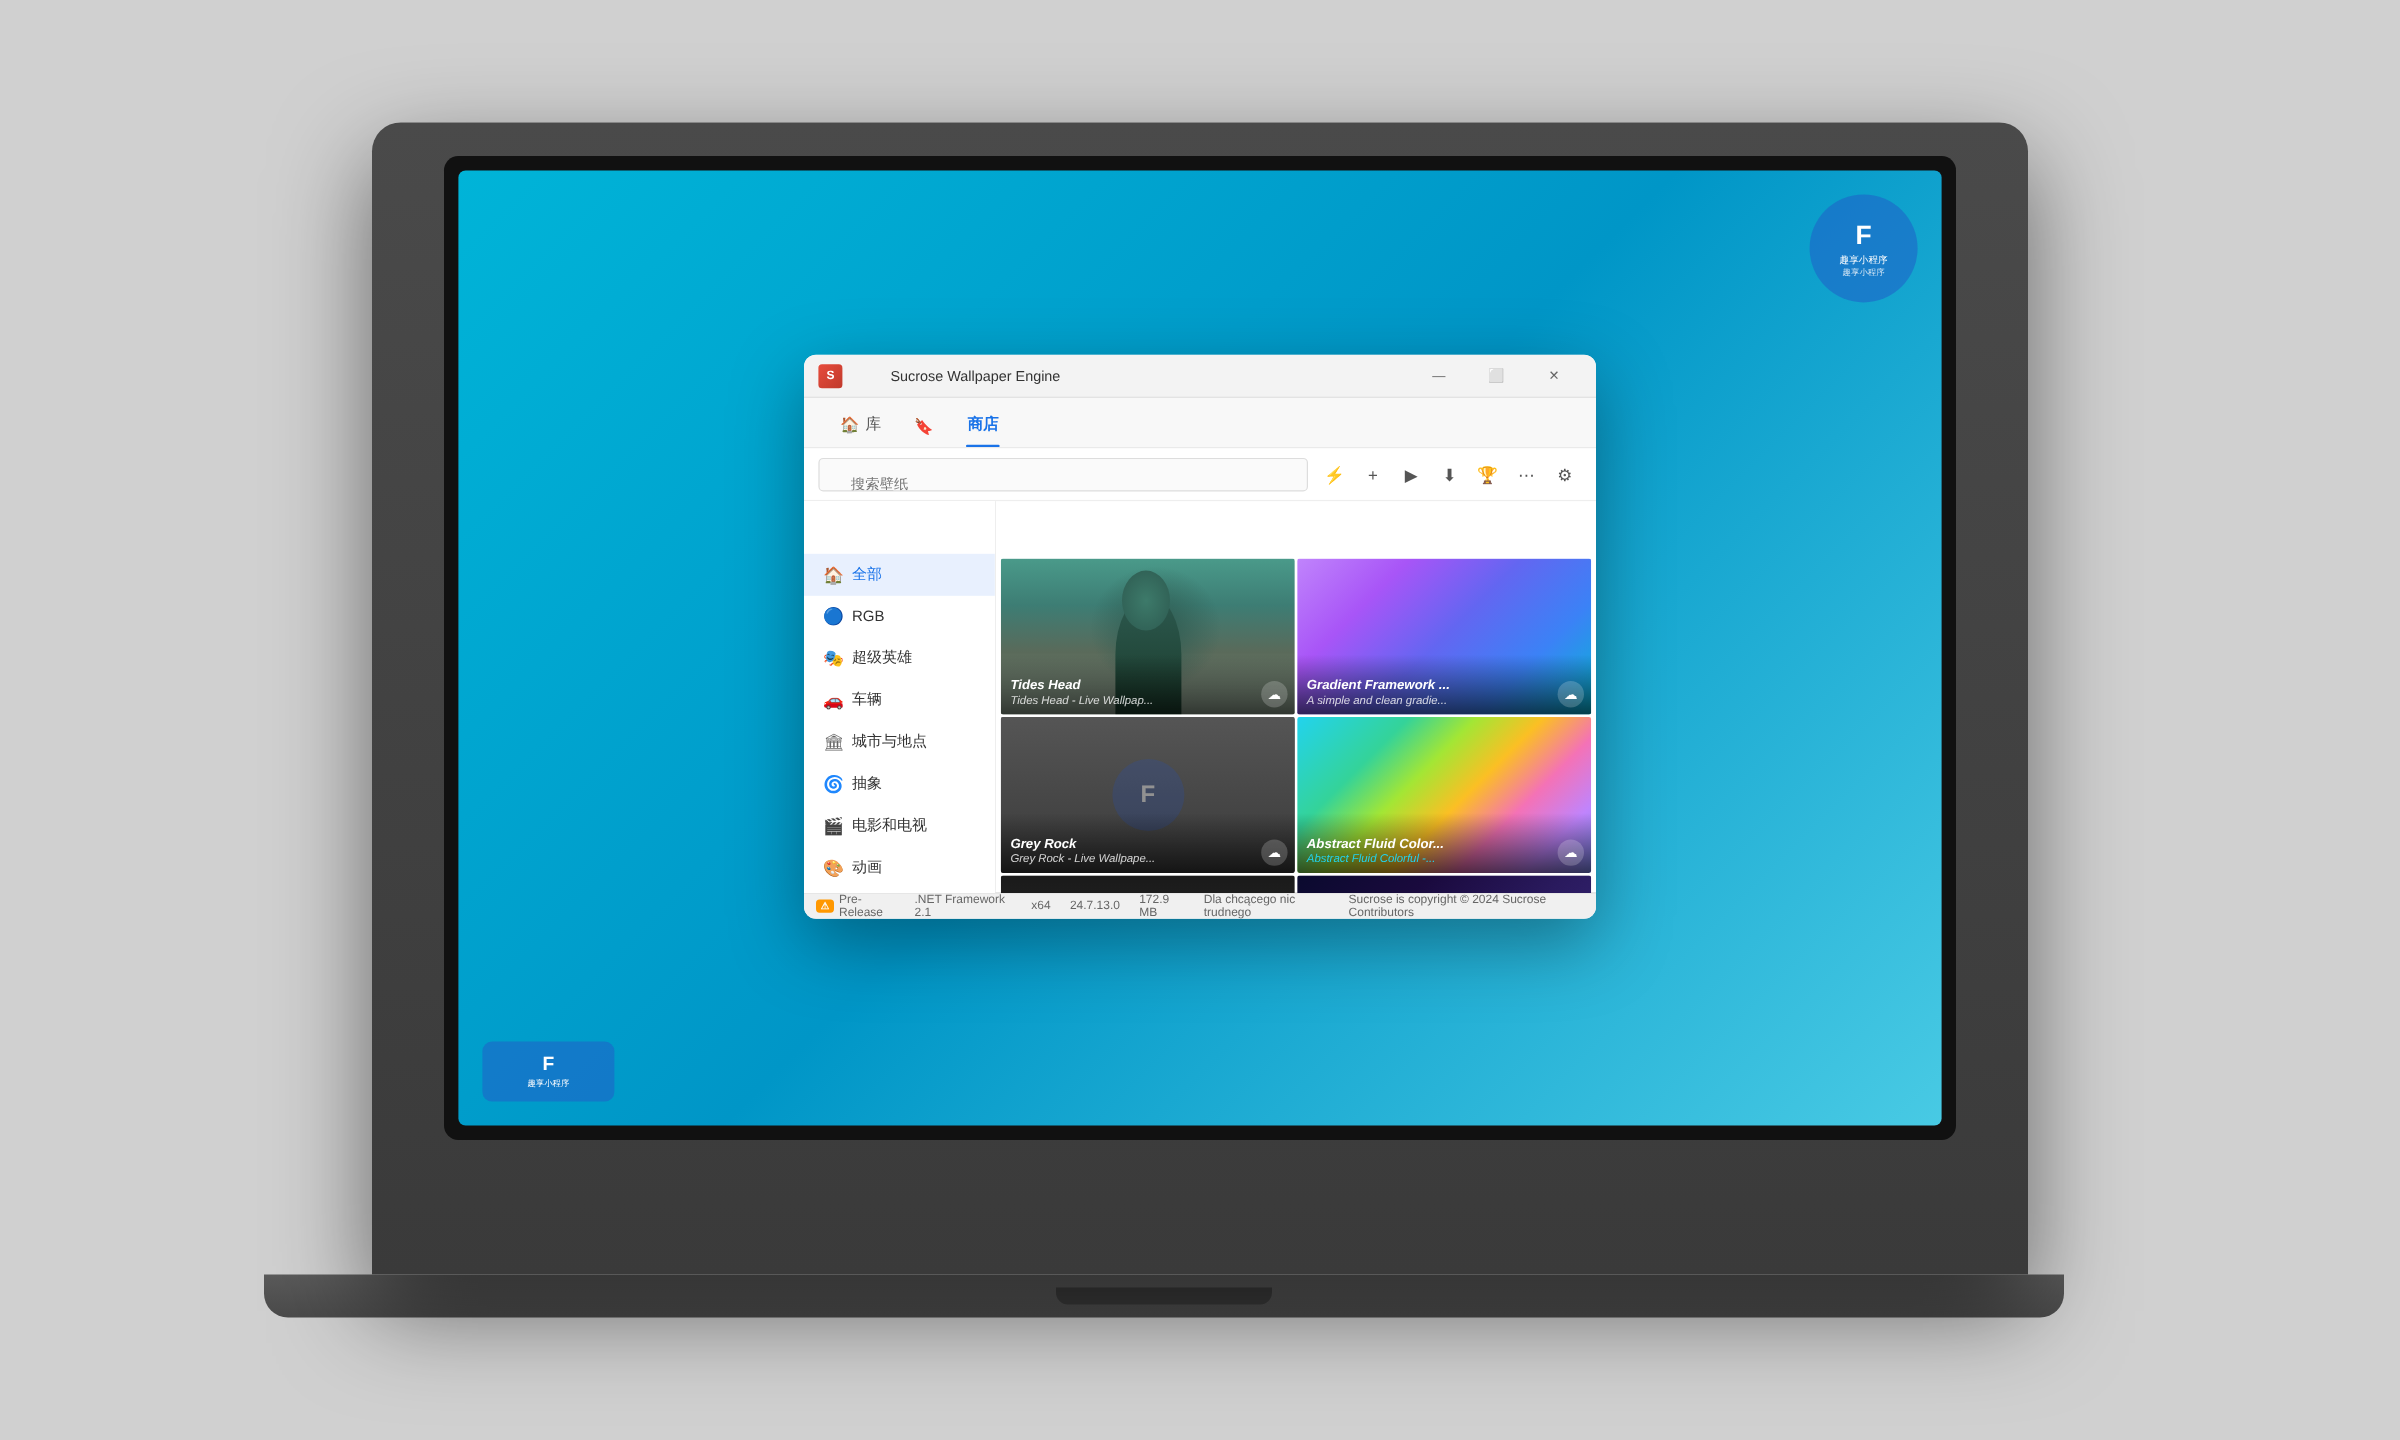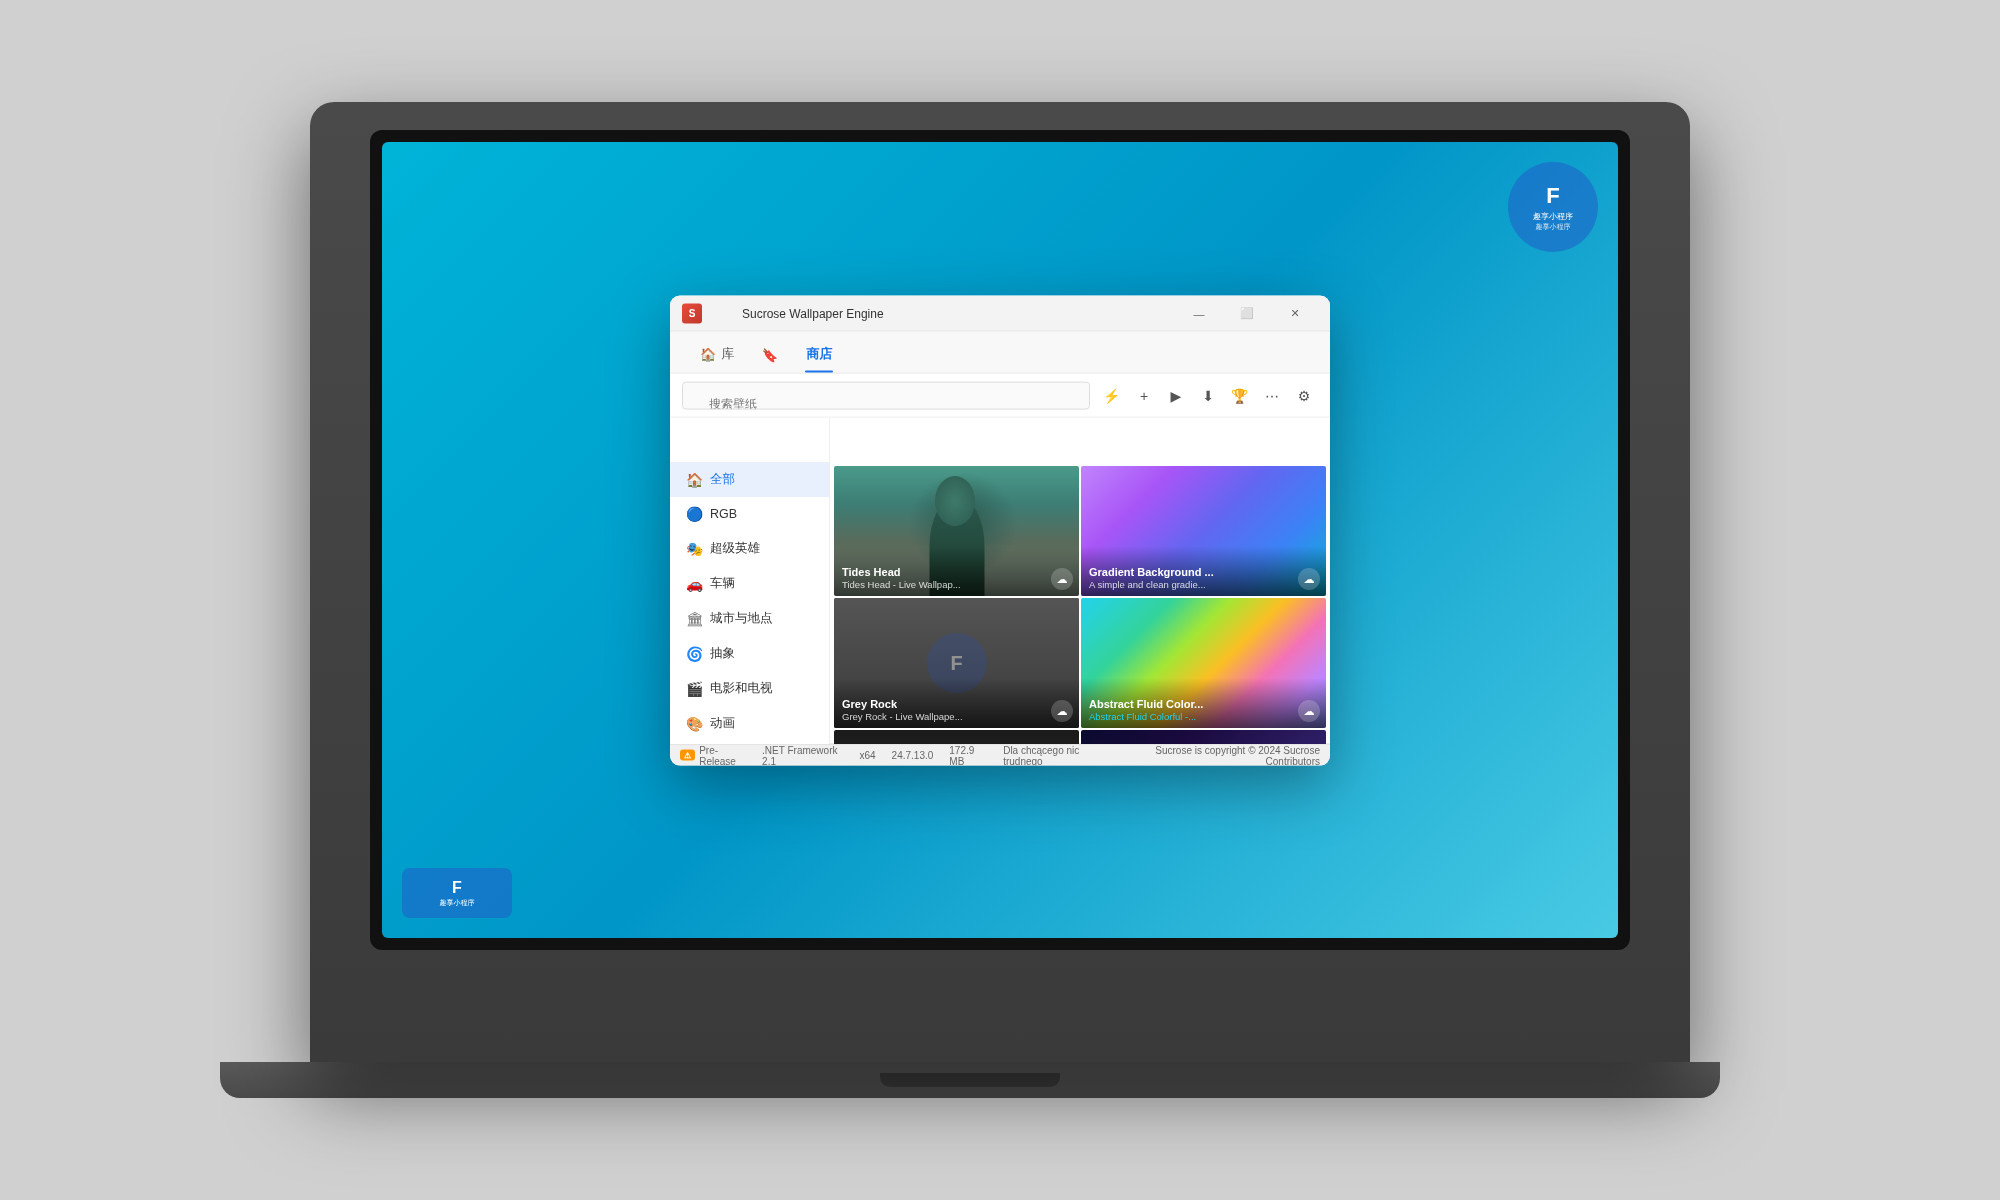--- a/index.html
+++ b/index.html
@@ -402,20 +402,21 @@
     }
 
     .gallery-label {
       position: absolute;
       bottom: 0;
       left: 0;
       right: 0;
       background: linear-gradient(transparent, rgba(0,0,0,0.65));
       padding: 20px 8px 6px 8px;
       color: white;
+      font-style: italic;
     }
 
     .gallery-label-title {
       font-size: 11px;
       font-weight: 600;
       color: white;
       display: block;
     }
 
     .gallery-label-sub {
@@ -618,21 +619,21 @@
                   <div class="gallery-label">
                     <span class="gallery-label-title">Tides Head</span>
                     <span class="gallery-label-sub">Tides Head - Live Wallpap...</span>
                   </div>
                   <div class="cloud-btn">☁</div>
                 </div>
 
                 <div class="gallery-item">
                   <div class="thumb-gradient"></div>
                   <div class="gallery-label">
-                    <span class="gallery-label-title">Gradient Background ...</span>
+                    <span class="gallery-label-title">Gradient Framework ...</span>
                     <span class="gallery-label-sub">A simple and clean gradie...</span>
                   </div>
                   <div class="cloud-btn">☁</div>
                 </div>
 
                 <div class="gallery-item">
                   <div class="thumb-rock">
                     <div style="position:absolute;inset:0;background:linear-gradient(180deg,#555 0%,#3a3a3a 100%);"></div>
 
                     <div style="position:absolute;inset:0;display:flex;align-items:center;justify-content:center;opacity:0.4;">
@@ -674,21 +675,21 @@
           <div class="status-bar">
             <div class="status-item">
               <span class="status-badge">⚠</span>
               <span>Pre-Release</span>
             </div>
             <span>.NET Framework 2.1</span>
             <span>x64</span>
             <span>24.7.13.0</span>
             <span>172.9 MB</span>
             <span>Dla chcącego nic trudnego</span>
-            <span style="margin-left:auto;text-align:right;">Sucrose is copyright © 2024 Sucrose Contributors</span>
+            <span style="margin-left:auto;">Sucrose is copyright © 2024 Sucrose Contributors</span>
           </div>
 
         </div>
 
       </div>
     </div>
   </div>
 
   <div class="laptop-base">
     <div class="laptop-notch"></div>

